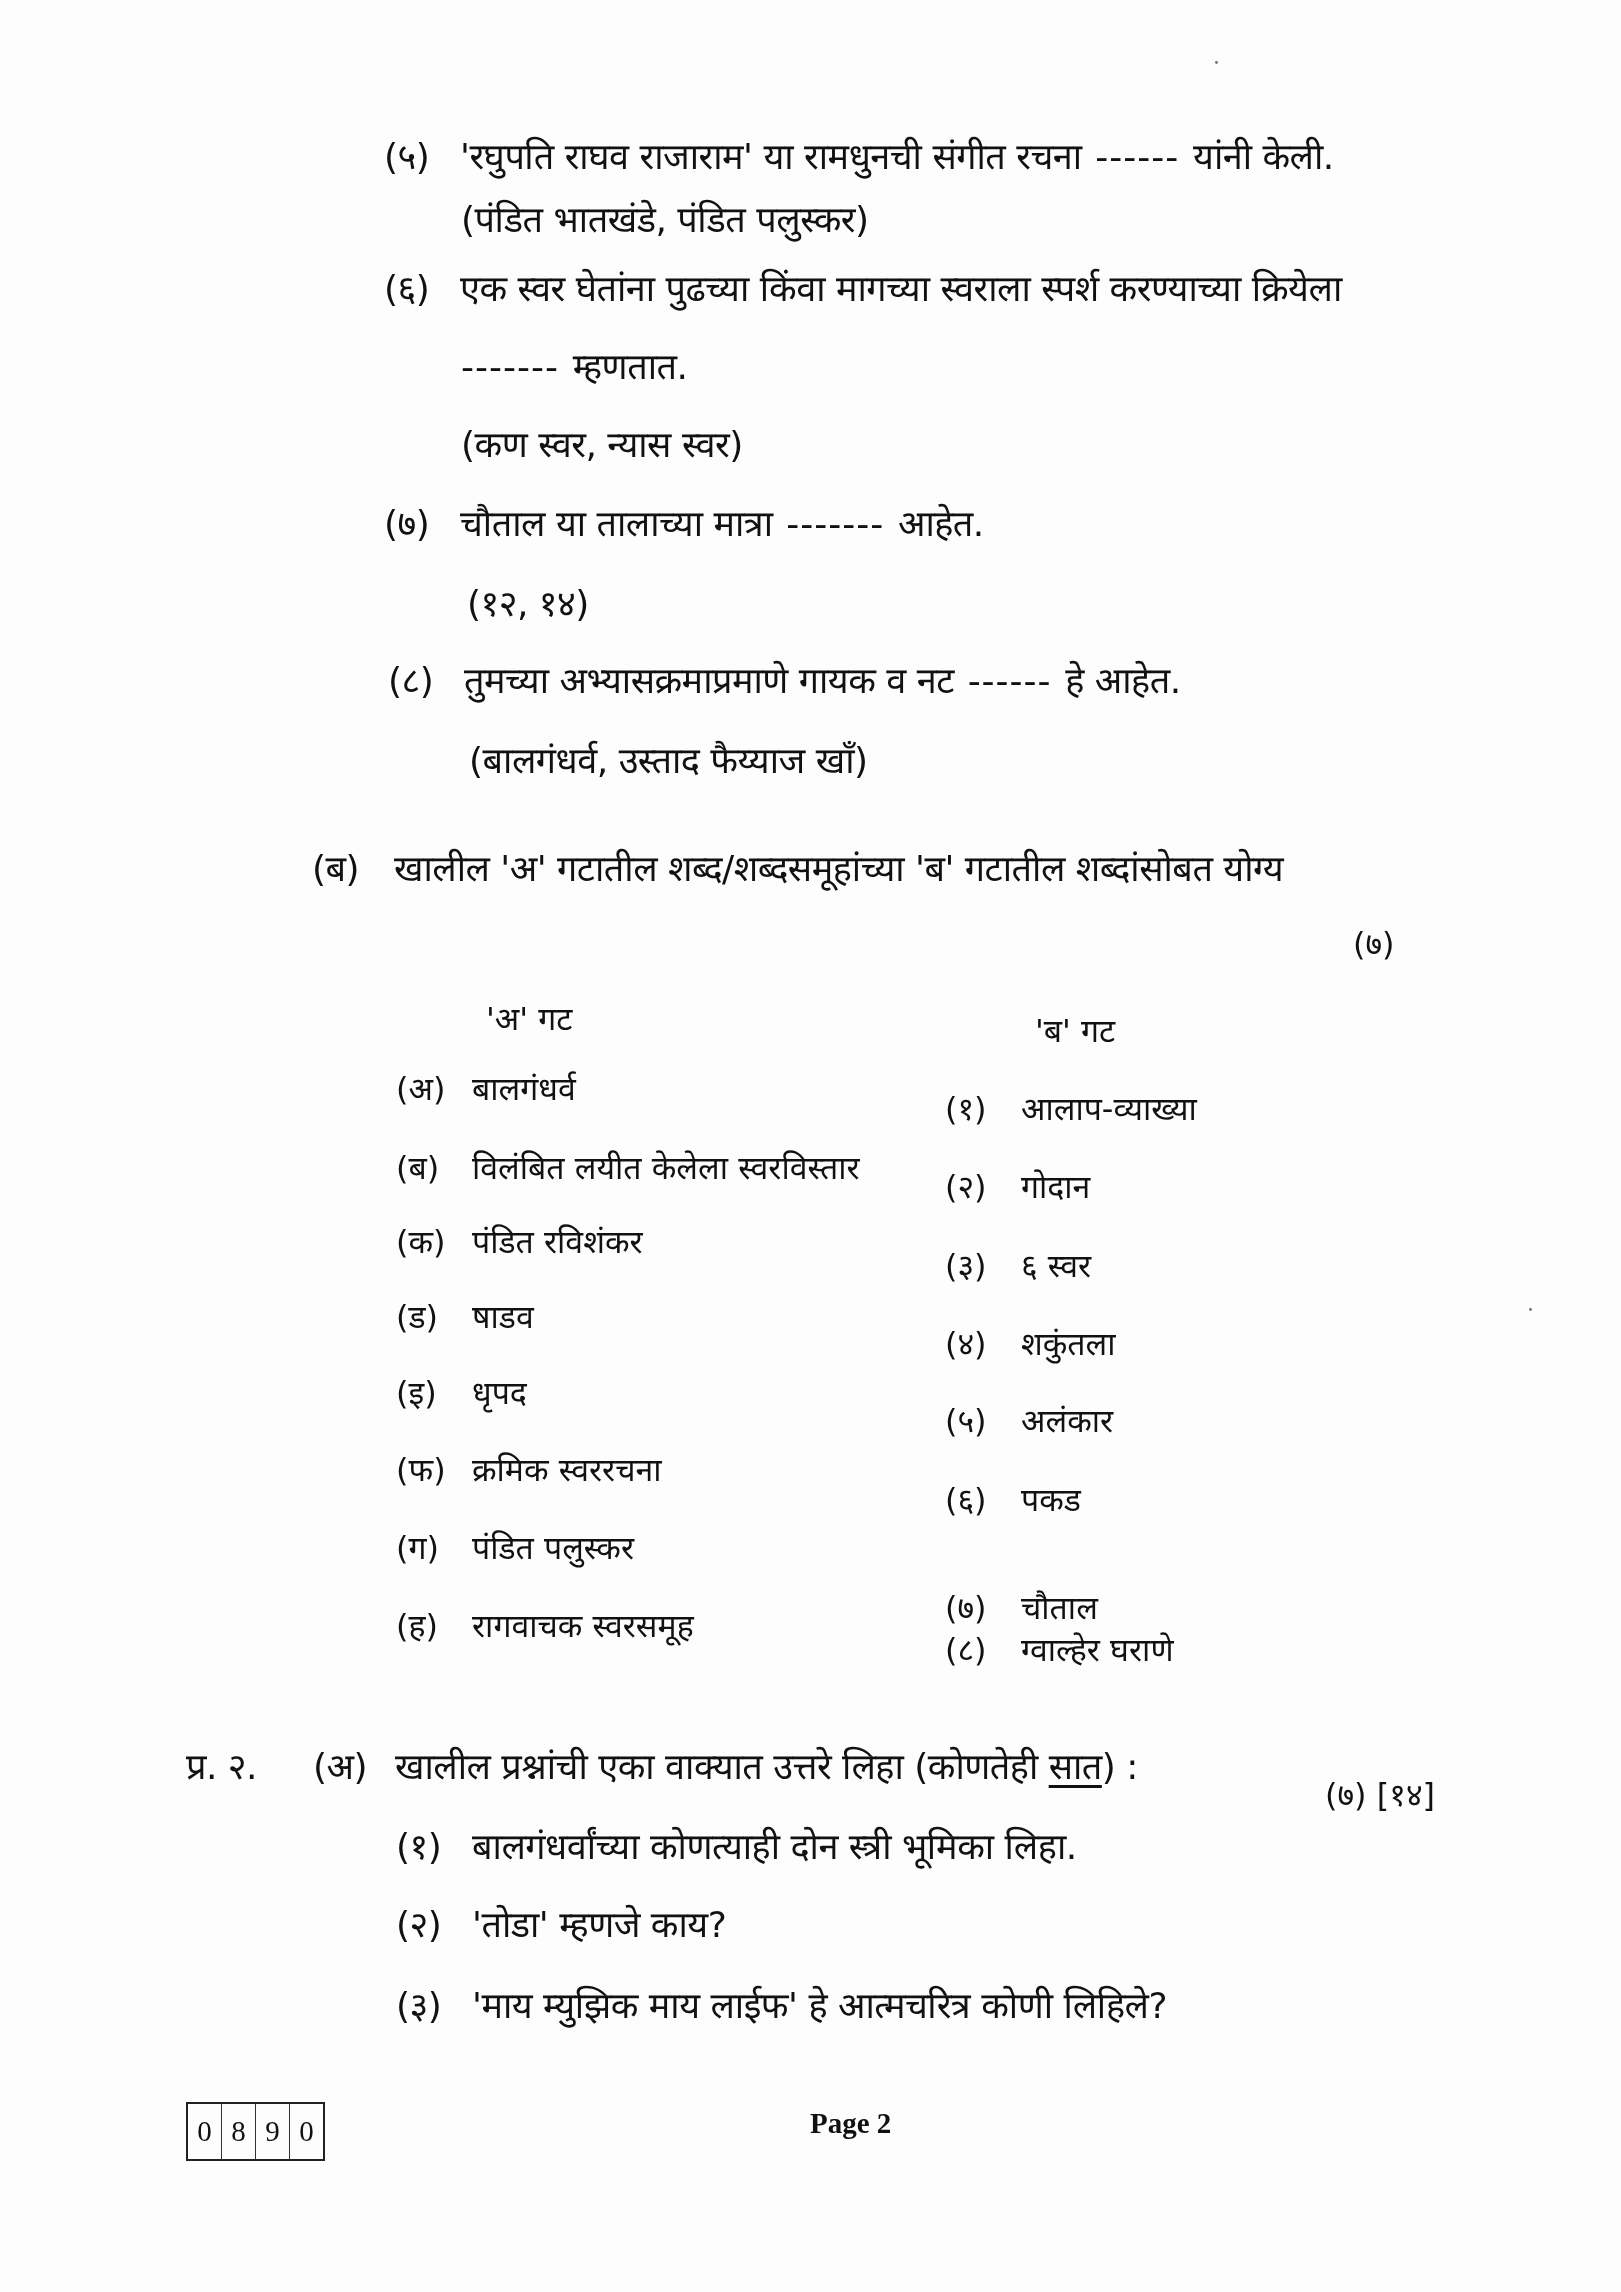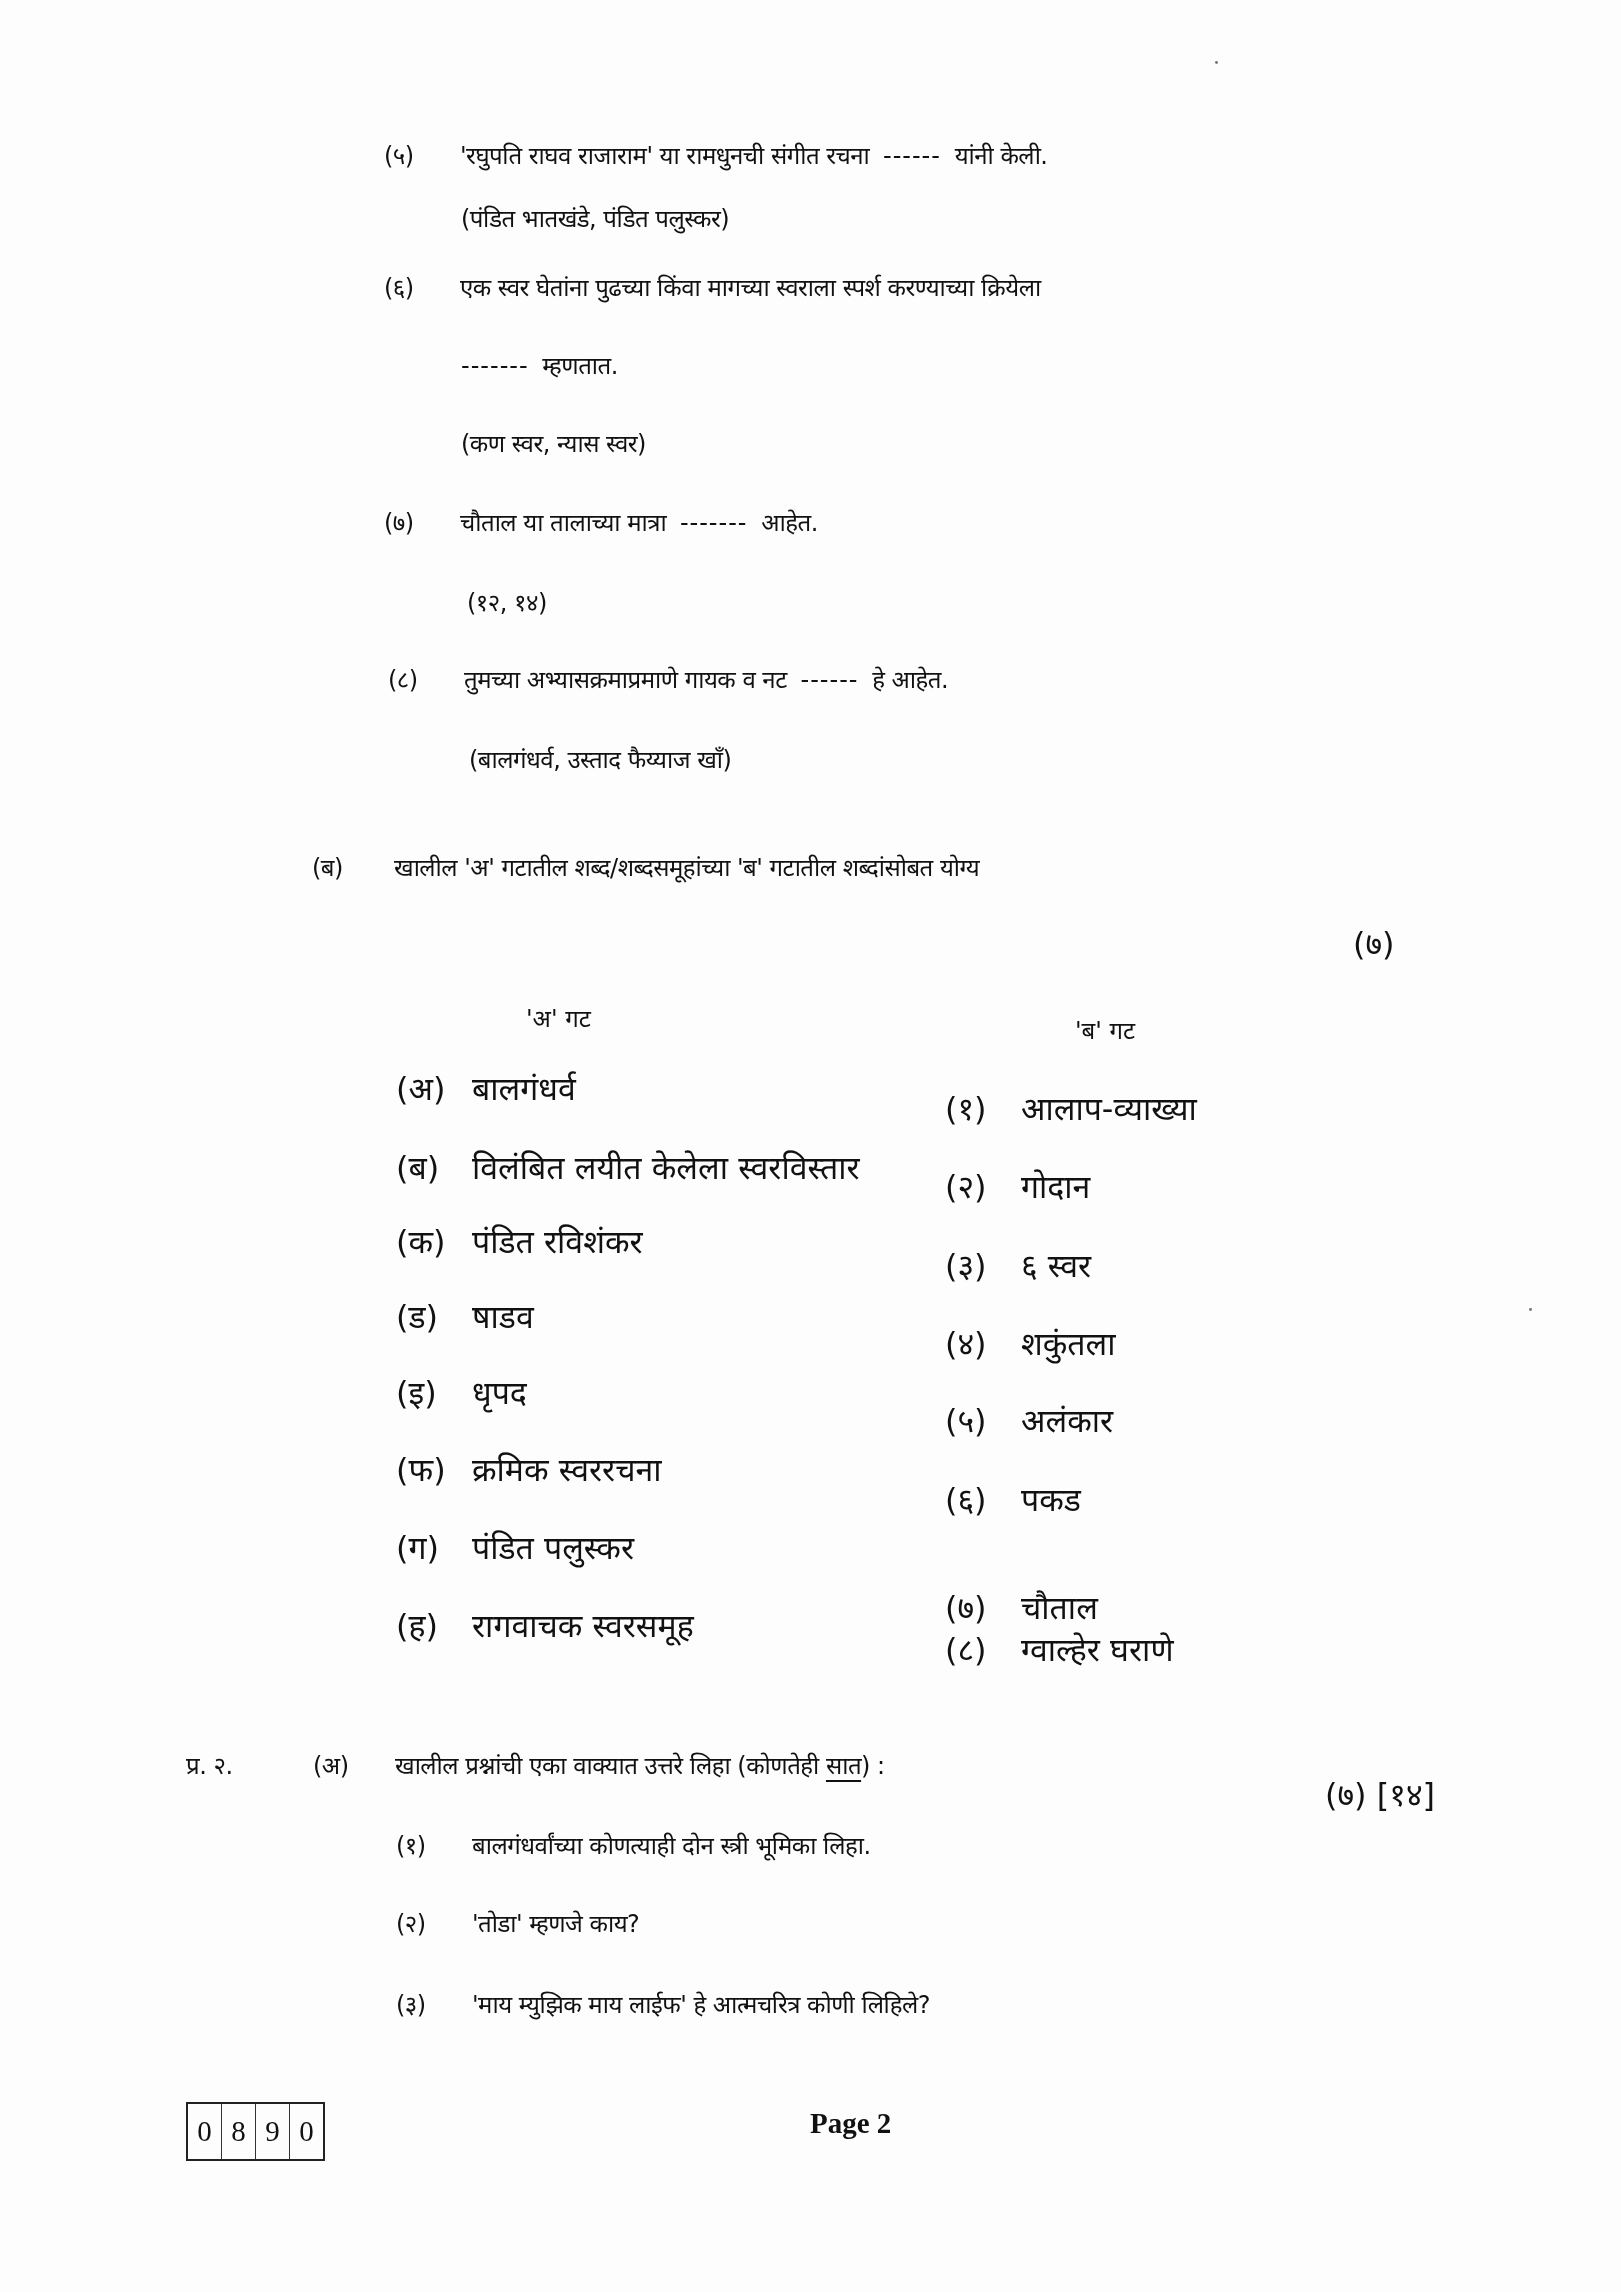--- a/index.html
+++ b/index.html
@@ -15,21 +15,21 @@
       font-family: "DejaVu Sans", sans-serif;
       color: #111111;
     }
     .page {
       position: absolute;
       inset: 0;
       background: #fdfdfd;
     }
     .line {
       position: absolute;
-      font-size: 24px;
+      font-size: 36px;
       line-height: 43px;
       white-space: nowrap;
       letter-spacing: -0.5px;
     }
     .num {
       display: inline-block;
       min-width: 76px;
     }
     .blank {
       display: inline-block;
@@ -38,23 +38,22 @@
     }
     .u { text-decoration: underline; text-underline-offset: 5.9px; }
     .marks {
       position: absolute;
       font-size: 32px;
       line-height: 43px;
       white-space: nowrap;
     }
     .col-head {
       position: absolute;
-      font-size: 24px;
+      font-size: 32px;
       line-height: 43px;
-      margin-left: 40px;
     }
     .match-item {
       position: absolute;
       font-size: 32px;
       line-height: 43px;
       white-space: nowrap;
     }
     .match-item .num { min-width: 76px; }
     .code-box {
       position: absolute;

